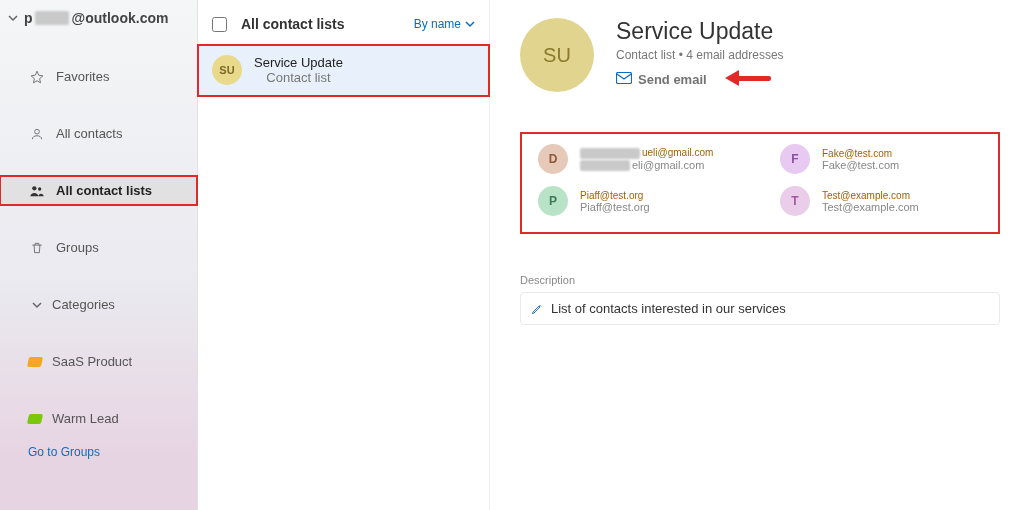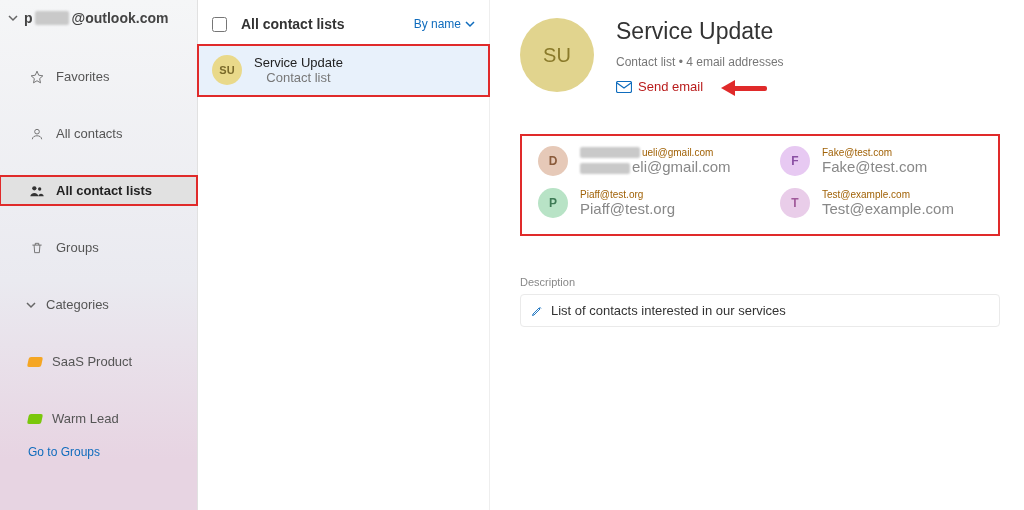--- a/index.html
+++ b/index.html
@@ -50,21 +50,21 @@
   cursor:pointer;
   font-size:13px;
   margin-top:28px;
 }
 .side-item .ic { width:18px; display:inline-flex; justify-content:center; margin-right:10px;}
 .side-item.selected {
   background:#e1e1e1;
   color:#222;
   font-weight:600;
 }
-.side-item.categories { padding-left:22px;}
+.side-item.categories { padding-left:28px;}
 .cat-item { }
 .cat-item .swatch {
   width:14px; height:10px;
   border-radius:2px;
   transform:skew(-12deg);
   margin-right:10px;
 }
 .link-row { padding:12px 10px 8px 28px; color:#0f6cbd; font-size:12px; cursor:pointer;}
 .hl-red { outline:2px solid #e02a2a; outline-offset:-1px;}
 
@@ -104,22 +104,22 @@
 }
 .detail-header { display:flex; align-items:flex-start;}
 .big-avatar {
   width:74px;height:74px;border-radius:50%;
   background:#e1d48e;
   display:flex;align-items:center;justify-content:center;
   font-size:20px;color:#8a7a2a;font-weight:500;
   margin-right:22px;
 }
 .detail-title { font-size:23px;font-weight:300;color:#333;}
-.detail-sub { font-size:12px;color:#777;margin-top:10px;}
-.send-email { display:flex;align-items:center;color:#b91c1c;font-size:13px;margin-top:10px;cursor:pointer;}
+.detail-sub { font-size:12px;color:#777;margin-top:3px;}
+.send-email { display:flex;align-items:flex-start;color:#737373;font-size:13px;margin-top:10px;cursor:pointer;font-weight:bold;}
 .send-email .ic{margin-right:6px;display:flex;}
 .arrow {
   position:relative;
   width:48px;height:10px;
   margin-left:18px;
 }
 .arrow::before{
   content:"";position:absolute;left:10px;top:4px;width:36px;height:5px;background:#e02a2a;border-radius:2px;
 }
 .arrow::after{
@@ -130,21 +130,21 @@
   border:2px solid #e02a2a;
   padding:10px 16px 16px 16px;
   display:grid;
   grid-template-columns:1fr 1fr;
   column-gap:40px;
   row-gap:12px;
 }
 .member { display:flex;align-items:center;}
 .m-av { width:30px;height:30px;border-radius:50%;display:flex;align-items:center;justify-content:center;font-size:12px;font-weight:600;margin-right:12px;}
 .m-txt .m1{font-size:10px;color:#a16207;}
-.m-txt .m2{font-size:15px;color:#888;}
+.m-txt .m2{font-size:11px;color:#888;}
 .mask-sm{display:inline-block;width:60px;height:11px;background:#c9c9c9;filter:blur(1px);border-radius:2px;margin-right:2px;vertical-align:middle;}
 .desc-block{margin-top:40px;}
 .desc-label{font-size:11px;color:#888;margin-bottom:6px;}
 .desc-row{display:flex;align-items:center;border:1px solid #eaeaea;padding:8px 10px;border-radius:4px;}
 .desc-row .ic{margin-right:8px;display:flex;}
 svg{display:block;}
 </style>
 </head>
 <body>
 

